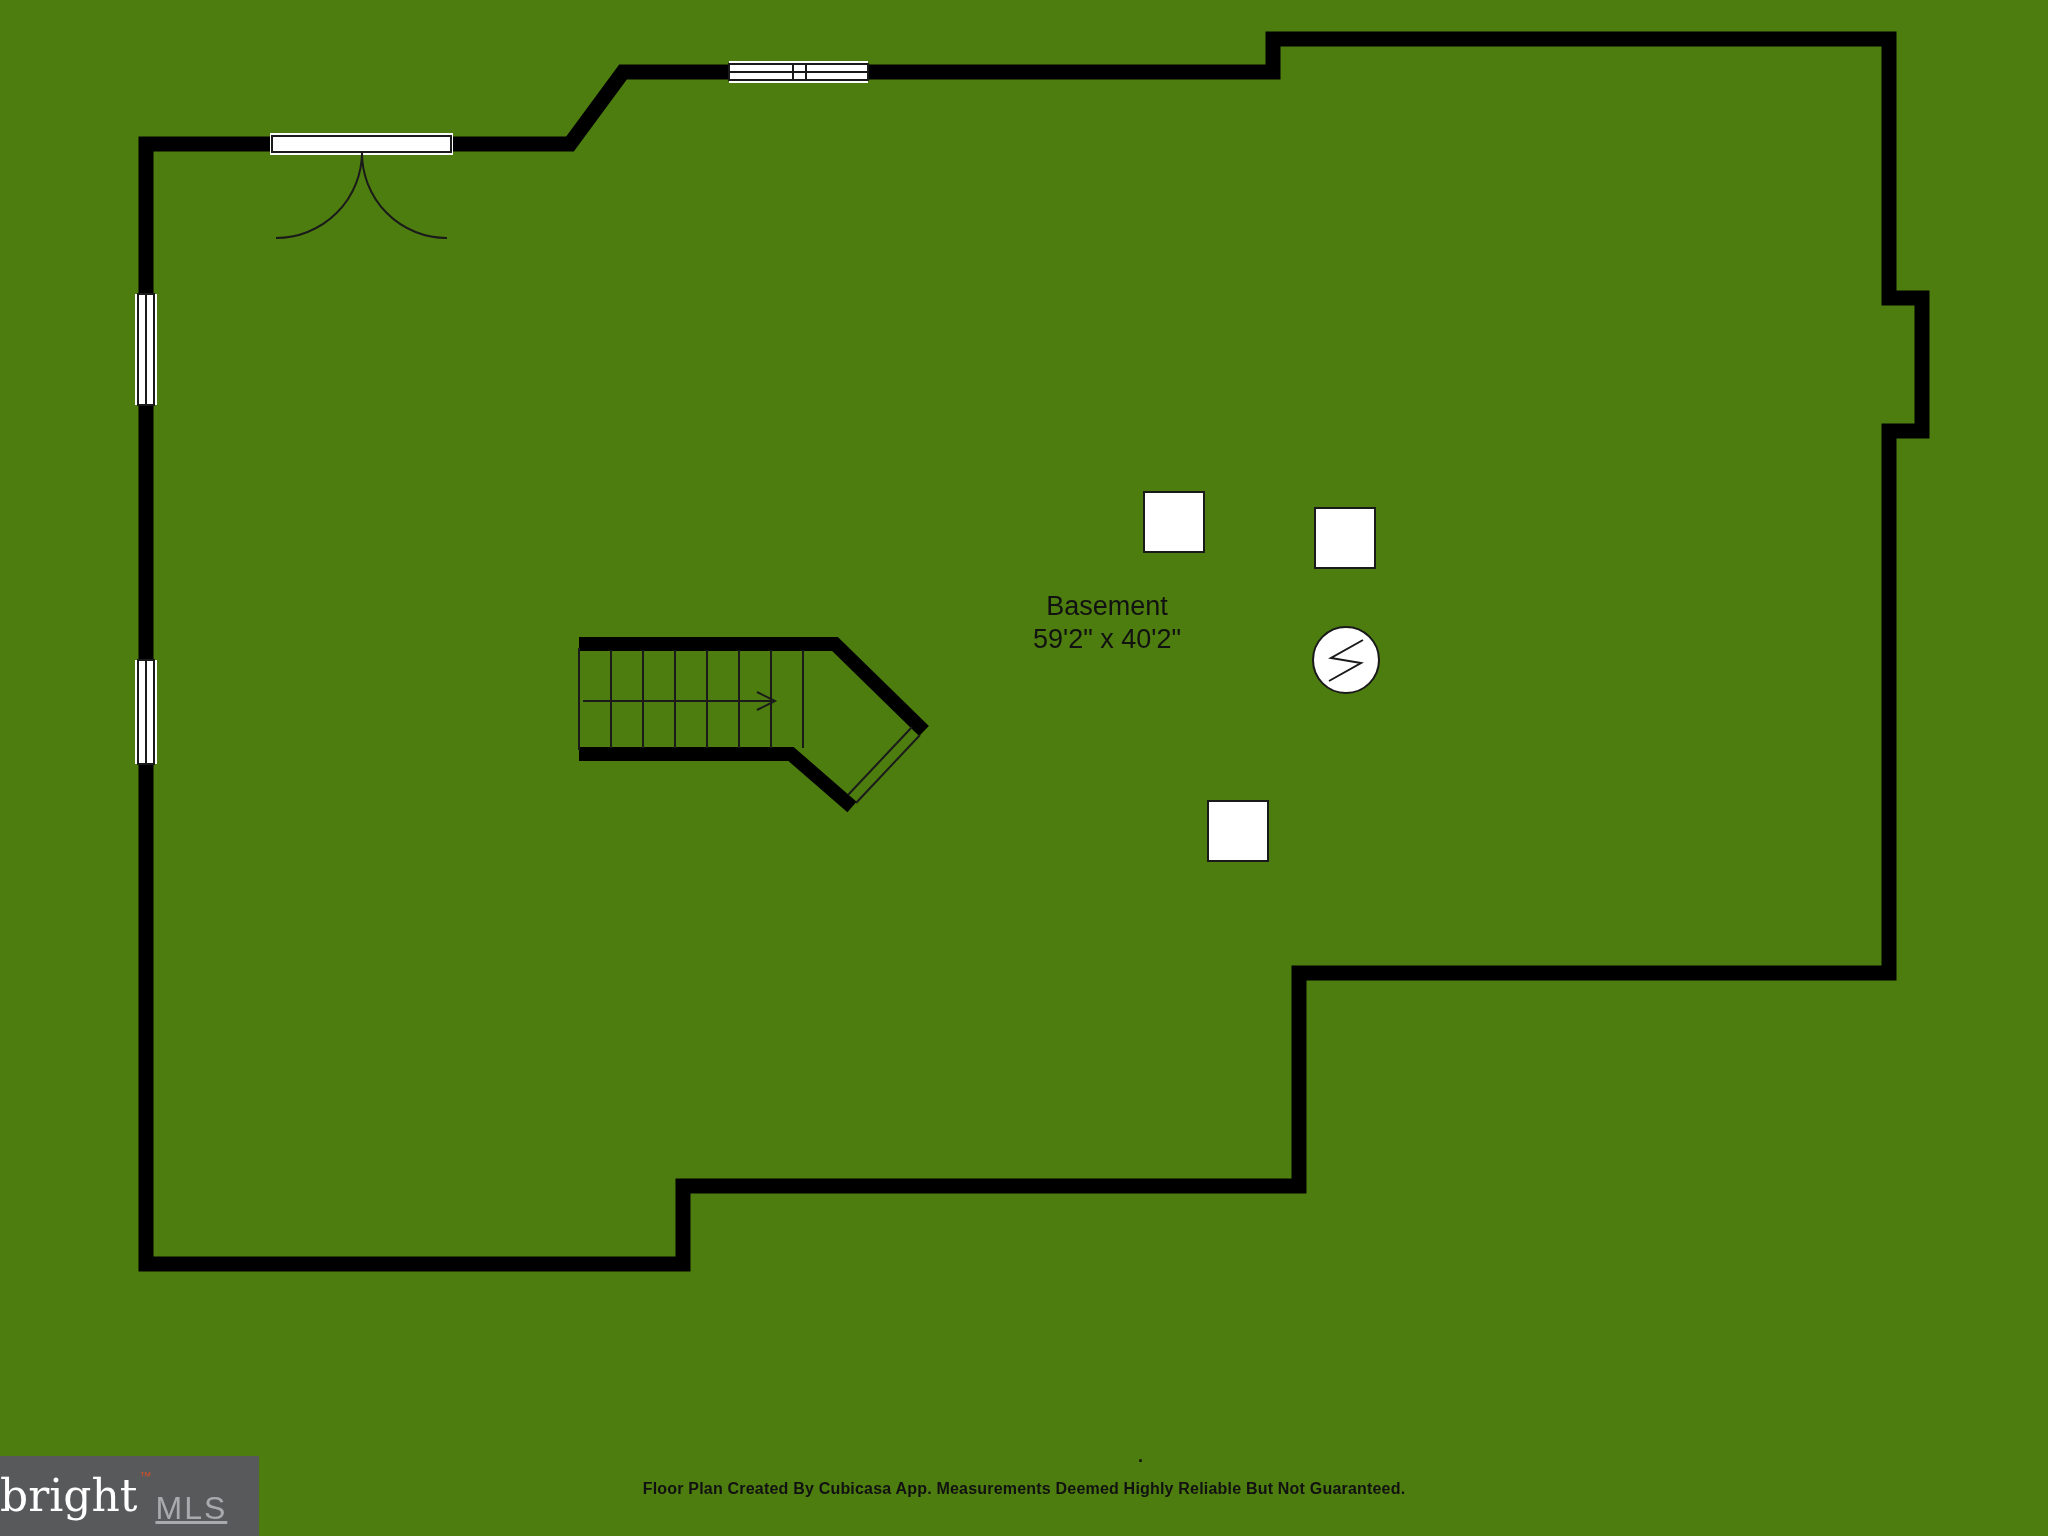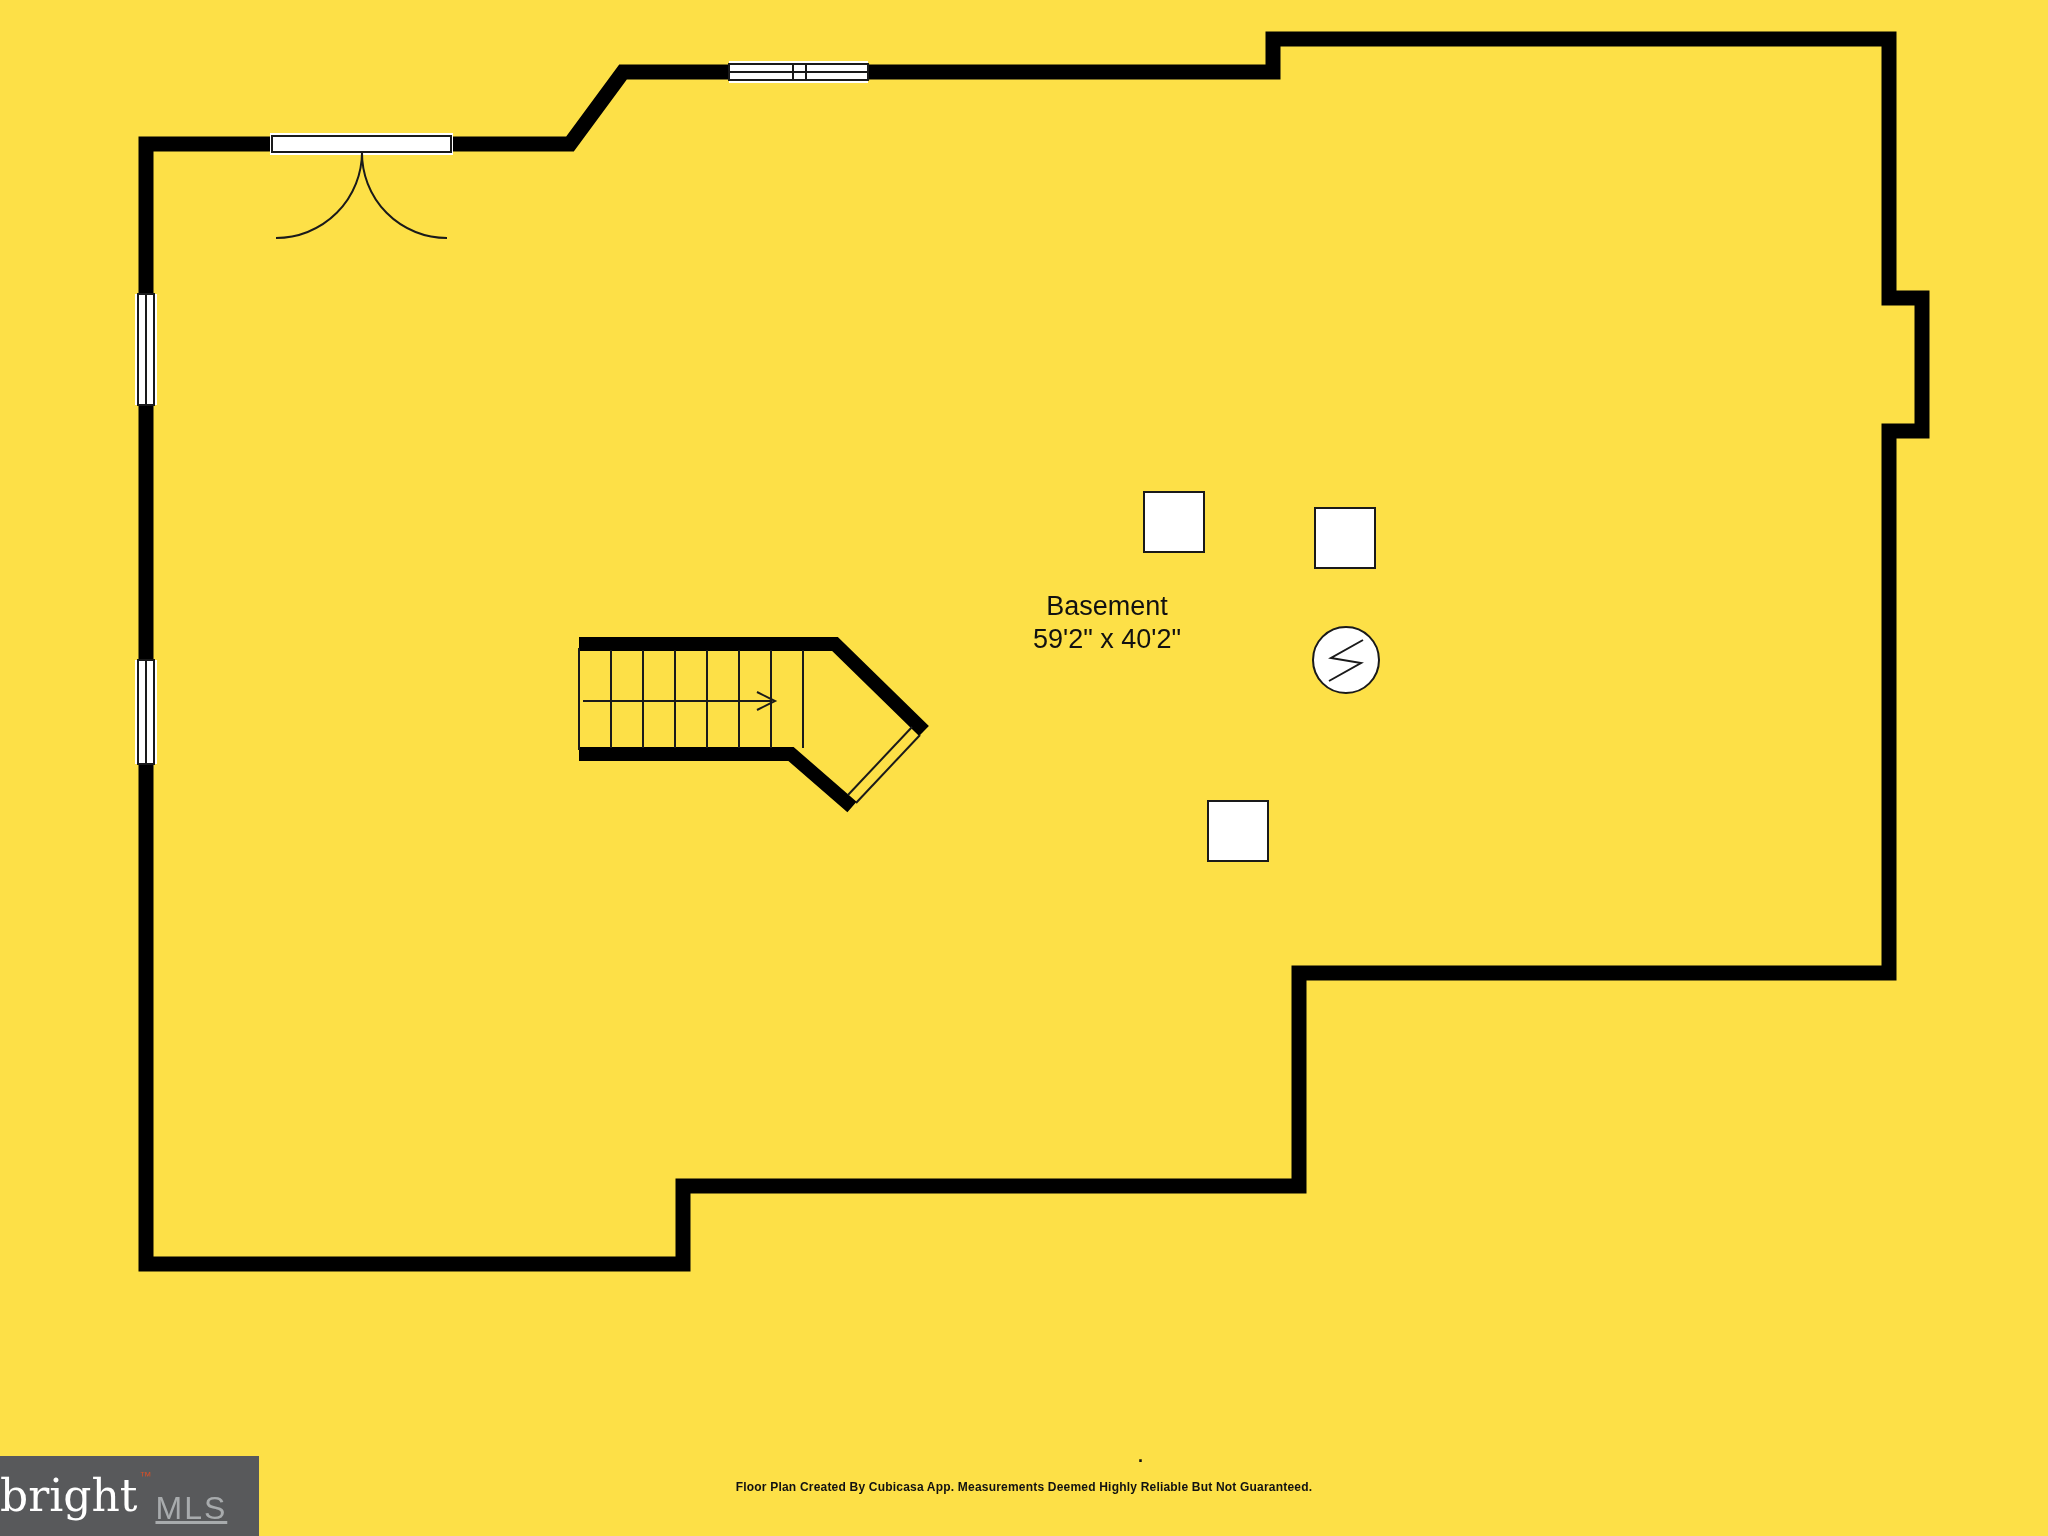--- a/index.html
+++ b/index.html
@@ -1,27 +1,27 @@
 <!DOCTYPE html>
 <html><head>
 <meta charset="utf-8">
 <style>
   html,body{margin:0;padding:0;background:#ffffff;}
-  .page{position:relative;width:2048px;height:1536px;background:#fde047;overflow:hidden;
+  .page{position:relative;width:2048px;height:1536px;background:#4d7c0f;overflow:hidden;
         font-family:"Liberation Sans", sans-serif;}
   svg{position:absolute;left:0;top:0;}
   .wall{stroke:#000000;stroke-width:15;fill:none;stroke-linejoin:miter;}
   .thickline{stroke:#000000;stroke-width:14;fill:none;}
   .thin{stroke:#1a1a1a;stroke-width:2;fill:none;}
   .thin-white{stroke:#1a1a1a;stroke-width:2;fill:#ffffff;}
   .erase{fill:#ffffff;stroke:none;}
   .room-label{position:absolute;left:1107px;top:590px;transform:translateX(-50%);
       text-align:center;color:#111111;font-size:27px;line-height:33px;}
   .footer{position:absolute;left:0;top:1480px;width:2048px;text-align:center;
-      color:#111111;font-size:12px;font-weight:bold;letter-spacing:0.2px;}
+      color:#111111;font-size:16px;font-weight:bold;letter-spacing:0.2px;}
   .footer-dot{position:absolute;left:1138px;top:1446px;color:#111111;font-size:18px;font-weight:bold;}
   .logo{position:absolute;left:0;top:1456px;width:259px;height:80px;background:#58595b;
       display:flex;align-items:center;box-sizing:border-box;}
   .logo .brand{font-family:"DejaVu Serif", serif;font-size:44px;color:#ffffff;line-height:1;}
   .logo .tm{font-size:12px;color:#d1502a;align-self:flex-start;margin:14px 4px 0 2px;line-height:1;}
   .logo .suffix{font-size:32px;color:#a8abad;letter-spacing:2px;line-height:1;margin-top:24px;text-decoration:underline;}
 </style>
 </head>
 <body>
 

